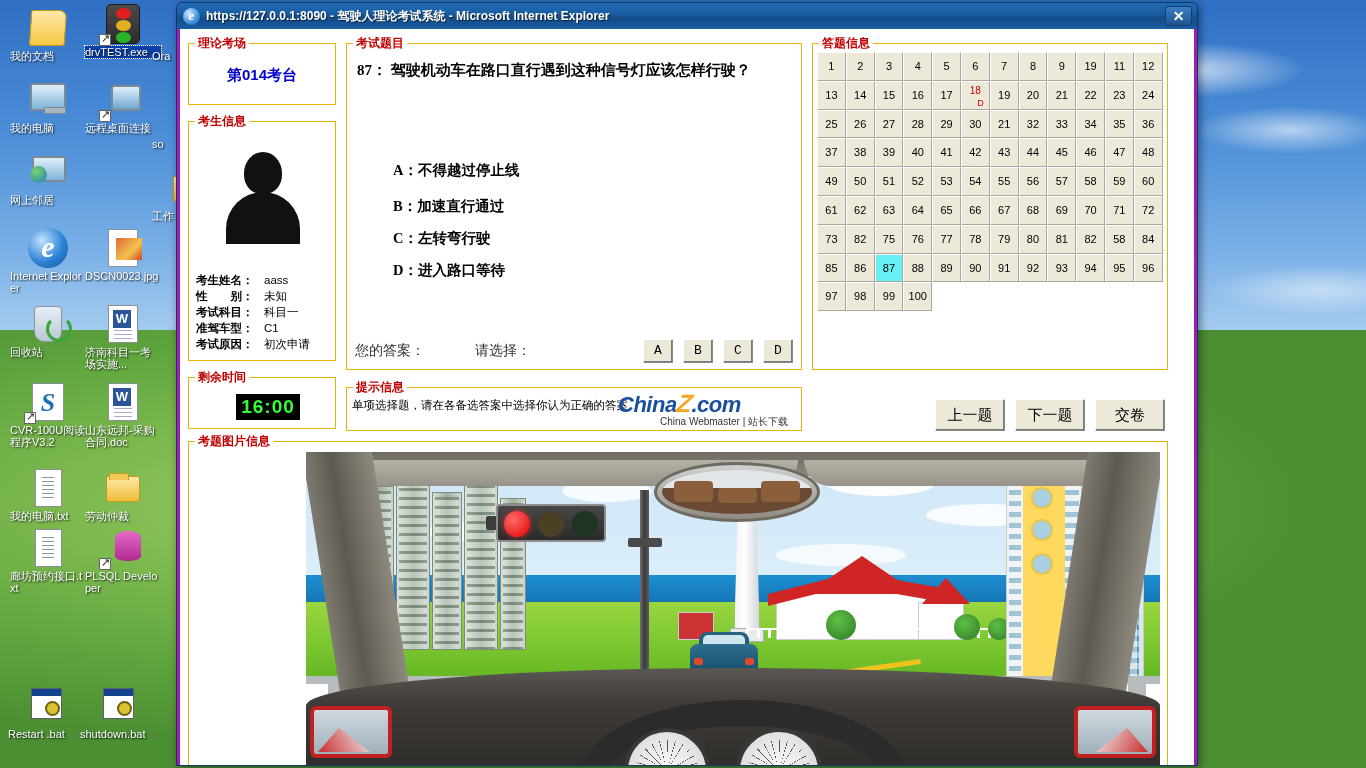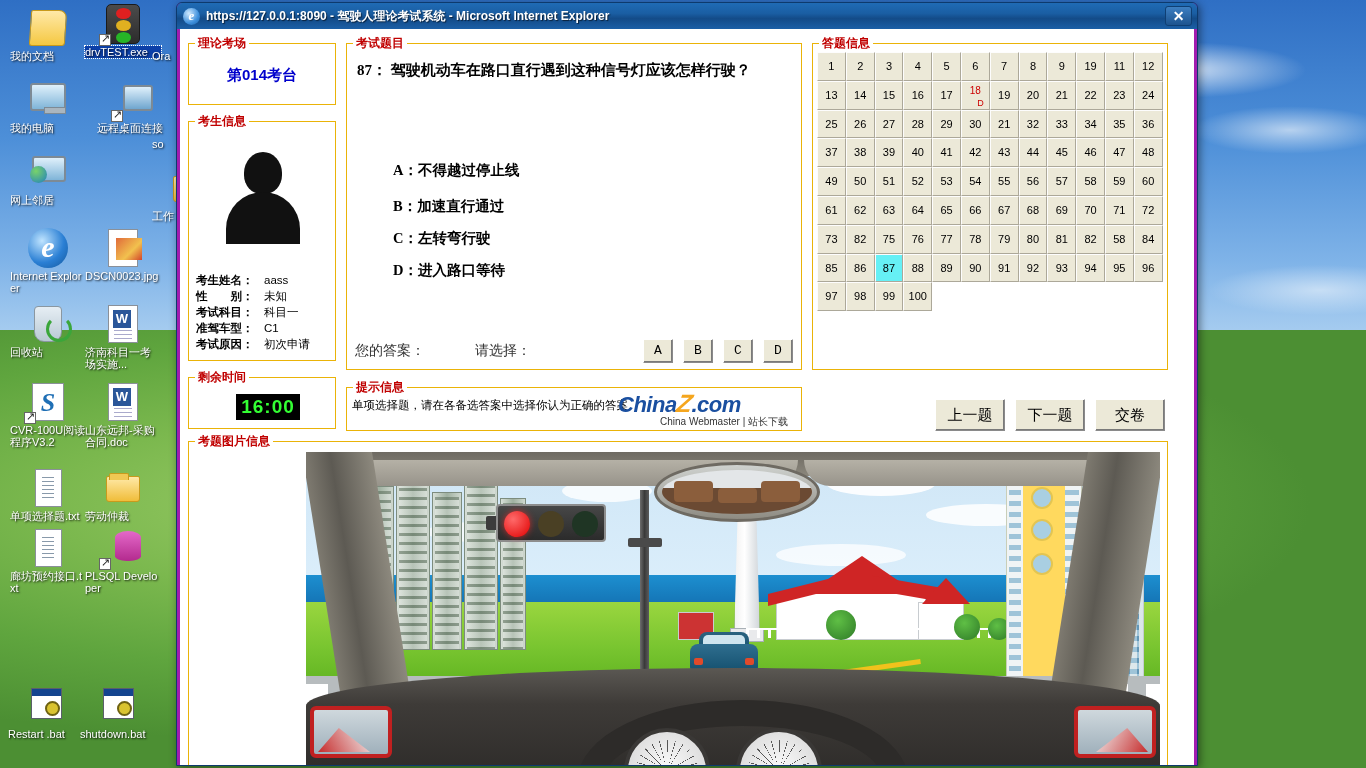--- a/index.html
+++ b/index.html
@@ -329,21 +329,21 @@
         </div>
       </div>
       <div class="lbl">Ora</div>
     </div>
     <div class="desk-icon" style="left: 10px; top: 80px;">
       <div class="glyph">
         <div class="ic-monitor" style="position:absolute;left:4px;top:3px;width:36px;height:28px;"></div>
       </div>
       <div class="lbl">我的电脑</div>
     </div>
-    <div class="desk-icon" style="left: 85px; top: 80px; margin-left: 12px;">
+    <div class="desk-icon" style="left: 85px; top: 80px;">
       <div class="glyph">
         <div class="ic-remote" style="position:absolute;left:10px;top:5px;width:30px;height:26px;"></div>
         <span class="shortcut-arrow"></span>
       </div>
       <div class="lbl">远程桌面连接</div>
     </div>
     <div class="desk-icon" style="left: 152px; top: 96px;">
       <div class="glyph">
         <div class="ic-doc" style="position:absolute;left:9px;top:1px;width:27px;height:38px;">
           <div class="lines"></div>
@@ -403,21 +403,21 @@
         </div>
       </div>
       <div class="lbl">山东远邦-采购合同.doc</div>
     </div>
     <div class="desk-icon" style="left: 10px; top: 468px;">
       <div class="glyph">
         <div class="ic-txt" style="position:absolute;left:9px;top:1px;width:27px;height:38px;">
           <div class="lines"></div>
         </div>
       </div>
-      <div class="lbl">单项选择题.txt</div>
+      <div class="lbl">我的电脑.txt</div>
     </div>
     <div class="desk-icon" style="left: 85px; top: 468px;">
       <div class="glyph">
         <div class="ic-folder" style="position:absolute;left:5px;top:8px;width:34px;height:26px;"></div>
       </div>
       <div class="lbl">劳动仲裁</div>
     </div>
     <div class="desk-icon" style="left: 10px; top: 528px;">
       <div class="glyph">
         <div class="ic-txt" style="position:absolute;left:9px;top:1px;width:27px;height:38px;">

